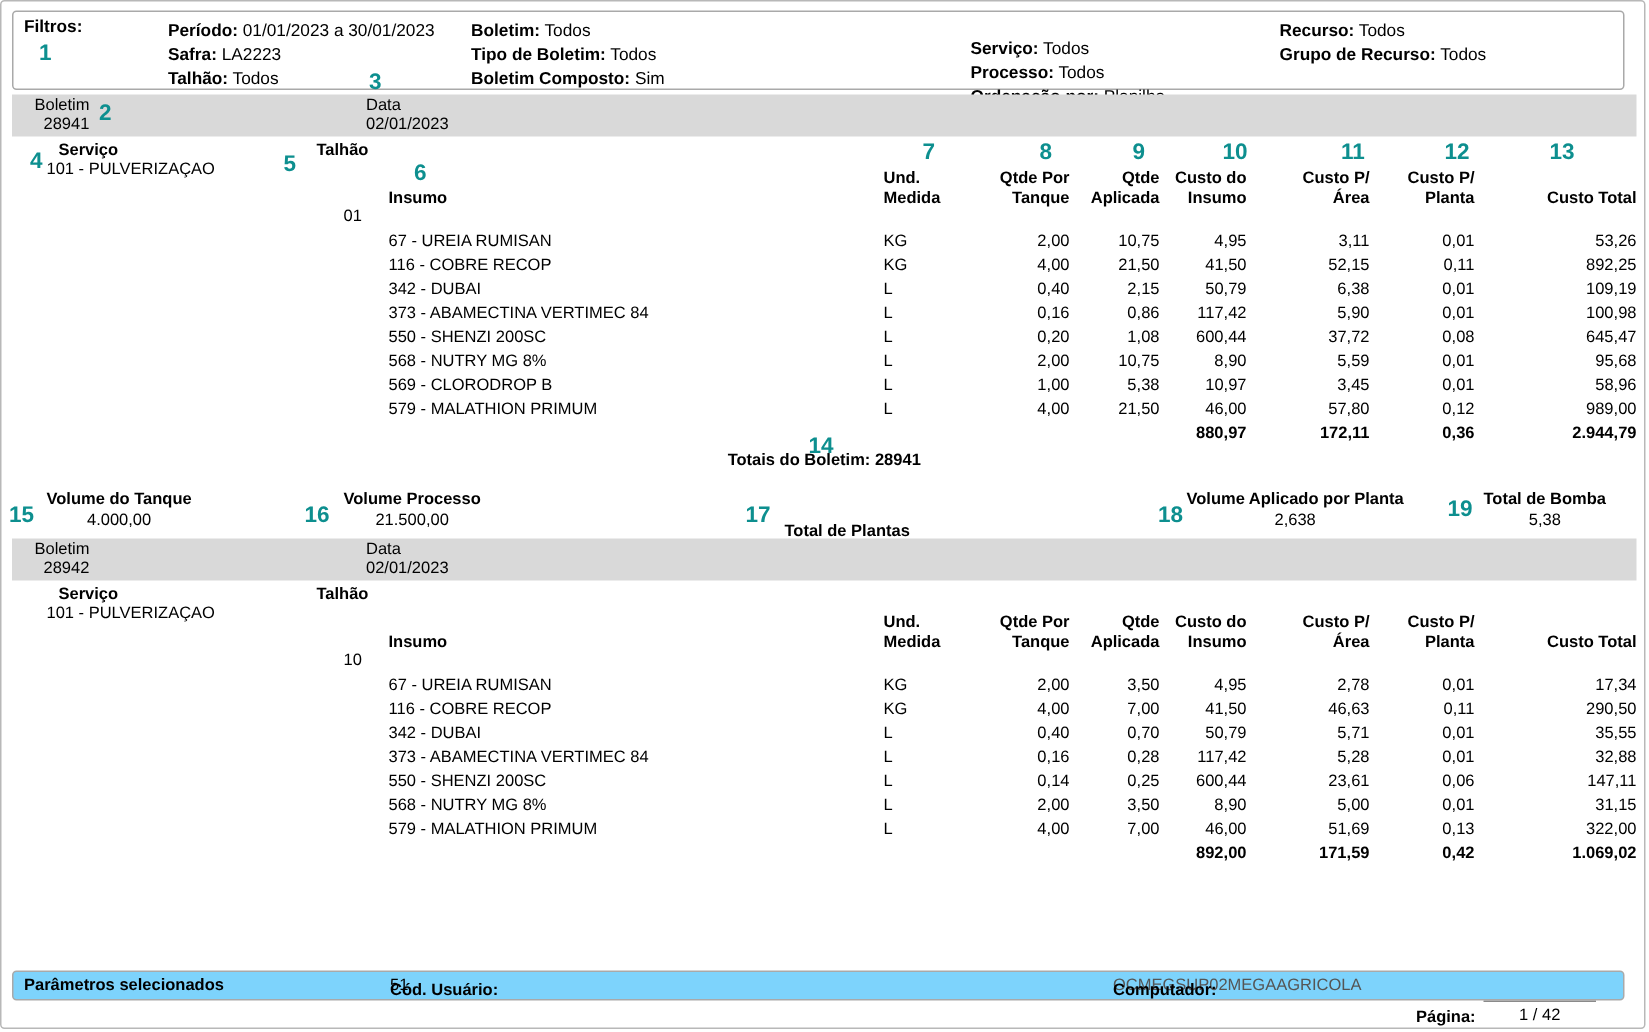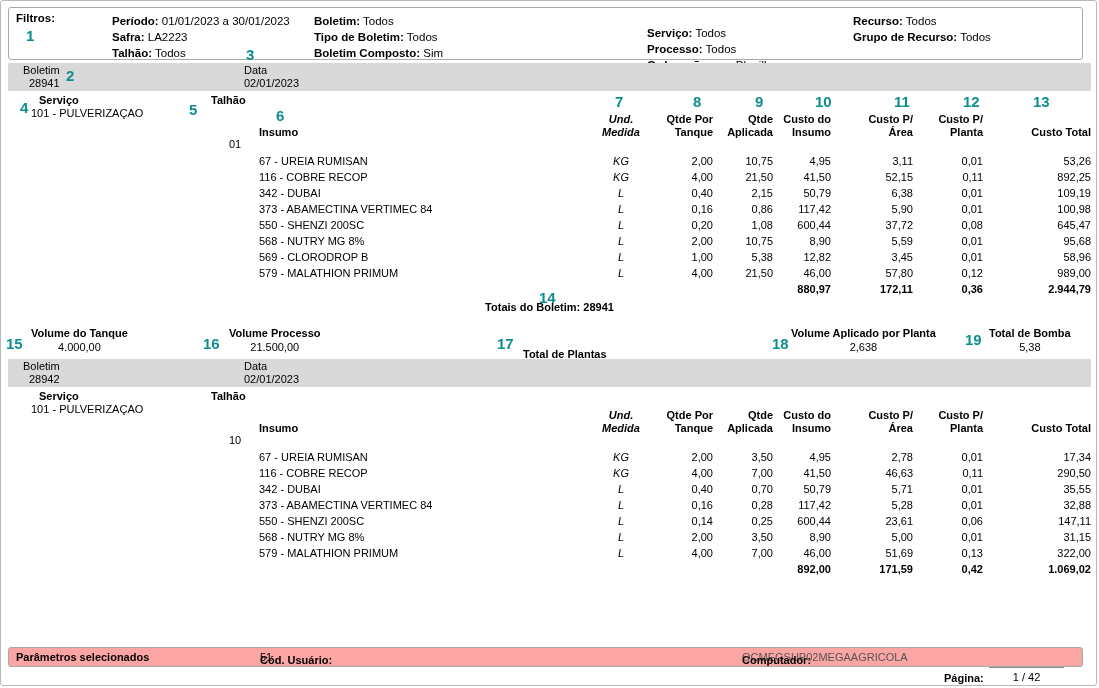--- a/index.html
+++ b/index.html
@@ -26,37 +26,37 @@
   .boletim-block:first-of-type .block-body { height:268px; }
   .servico { position:absolute; left:23px; top:3px; line-height:13px; white-space:nowrap; }
   .servico .slabel { font-weight:bold; padding-left:8px; }
   .talhao-label { position:absolute; left:203px; top:3px; font-weight:bold; }
   .talhao-value { position:absolute; left:221px; top:47px; }
 
   table.insumos { border-collapse:collapse; table-layout:fixed; width:832px; margin-left:251px; }
   .insumos th { vertical-align:bottom; padding:0 0 14px 0; height:54px; font-weight:bold; white-space:pre-line; line-height:13px; }
   .insumos td { height:16px; padding:0; line-height:16px; white-space:nowrap; }
   .insumos th:nth-child(1), .insumos td:nth-child(1) { text-align:left; }
-  .insumos th:nth-child(2), .insumos td:nth-child(2) { text-align:center;font-style:italic; }
+  .insumos th:nth-child(2), .insumos td:nth-child(2) { text-align:left; }
   .insumos th:nth-child(n+3), .insumos td:nth-child(n+3) { text-align:right; }
   .insumos th:nth-child(1){width:330px;} .insumos th:nth-child(2){width:64px;}
   .insumos th:nth-child(3){width:60px;}  .insumos th:nth-child(4){width:60px;}
   .insumos th:nth-child(5){width:58px;}  .insumos th:nth-child(6){width:82px;}
   .insumos th:nth-child(7){width:70px;}  .insumos th:nth-child(8){width:108px;}
   .insumos tfoot td { font-weight:bold; }
 
   .totais-line { margin-top:2px; text-align:center; font-weight:bold; line-height:16px; }
   .summary { position:relative; margin-top:12px; height:30px; }
   .summary-item { position:absolute; top:0; text-align:center; line-height:13px; white-space:nowrap; }
   .si0{left:23px;} .si1{left:221px;} .si2{left:515px;margin-top:21px;} .si3{left:783px;} .si4{left:981px;}
   .sum-label { font-weight:bold; }
   .sum-value { margin-top:1px; }
 
   
-  #footer-box { position:absolute; left:7px; top:646px; width:1075px; height:20px; border:1px solid #a9a9a9; border-radius:3px; background:#fca5a5; }
+  #footer-box { position:absolute; left:7px; top:646px; width:1075px; height:20px; border:1px solid #a9a9a9; border-radius:3px; background:#7dd3fc; }
   #footer-box span { position:absolute; top:3px; white-space:nowrap; }
   .fparams { left:7px; font-weight:bold; }
   .fuser { left:251px; }
   .fcomp { left:733px; }
   .flabel { font-weight:bold; }
   .comp-value { color:#555; position:static !important; }
   .fuser .fvalue, .fcomp .fvalue { position:static !important; }
   #pagina-label { position:absolute; left:943px; top:671px; font-weight:bold; }
   #pagina-value { position:absolute; left:988px; top:666px; width:75px; text-align:center; border-top:1px solid #8a8a8a; padding-top:3px; }
 
@@ -190,21 +190,21 @@
                 <td>8,90</td>
                 <td>5,59</td>
                 <td>0,01</td>
                 <td>95,68</td>
               </tr>
               <tr>
                 <td>569 - CLORODROP B</td>
                 <td>L</td>
                 <td>1,00</td>
                 <td>5,38</td>
-                <td>12,82</td>
+                <td>10,97</td>
                 <td>3,45</td>
                 <td>0,01</td>
                 <td>58,96</td>
               </tr>
               <tr>
                 <td>579 - MALATHION PRIMUM</td>
                 <td>L</td>
                 <td>4,00</td>
                 <td>21,50</td>
                 <td>46,00</td>

